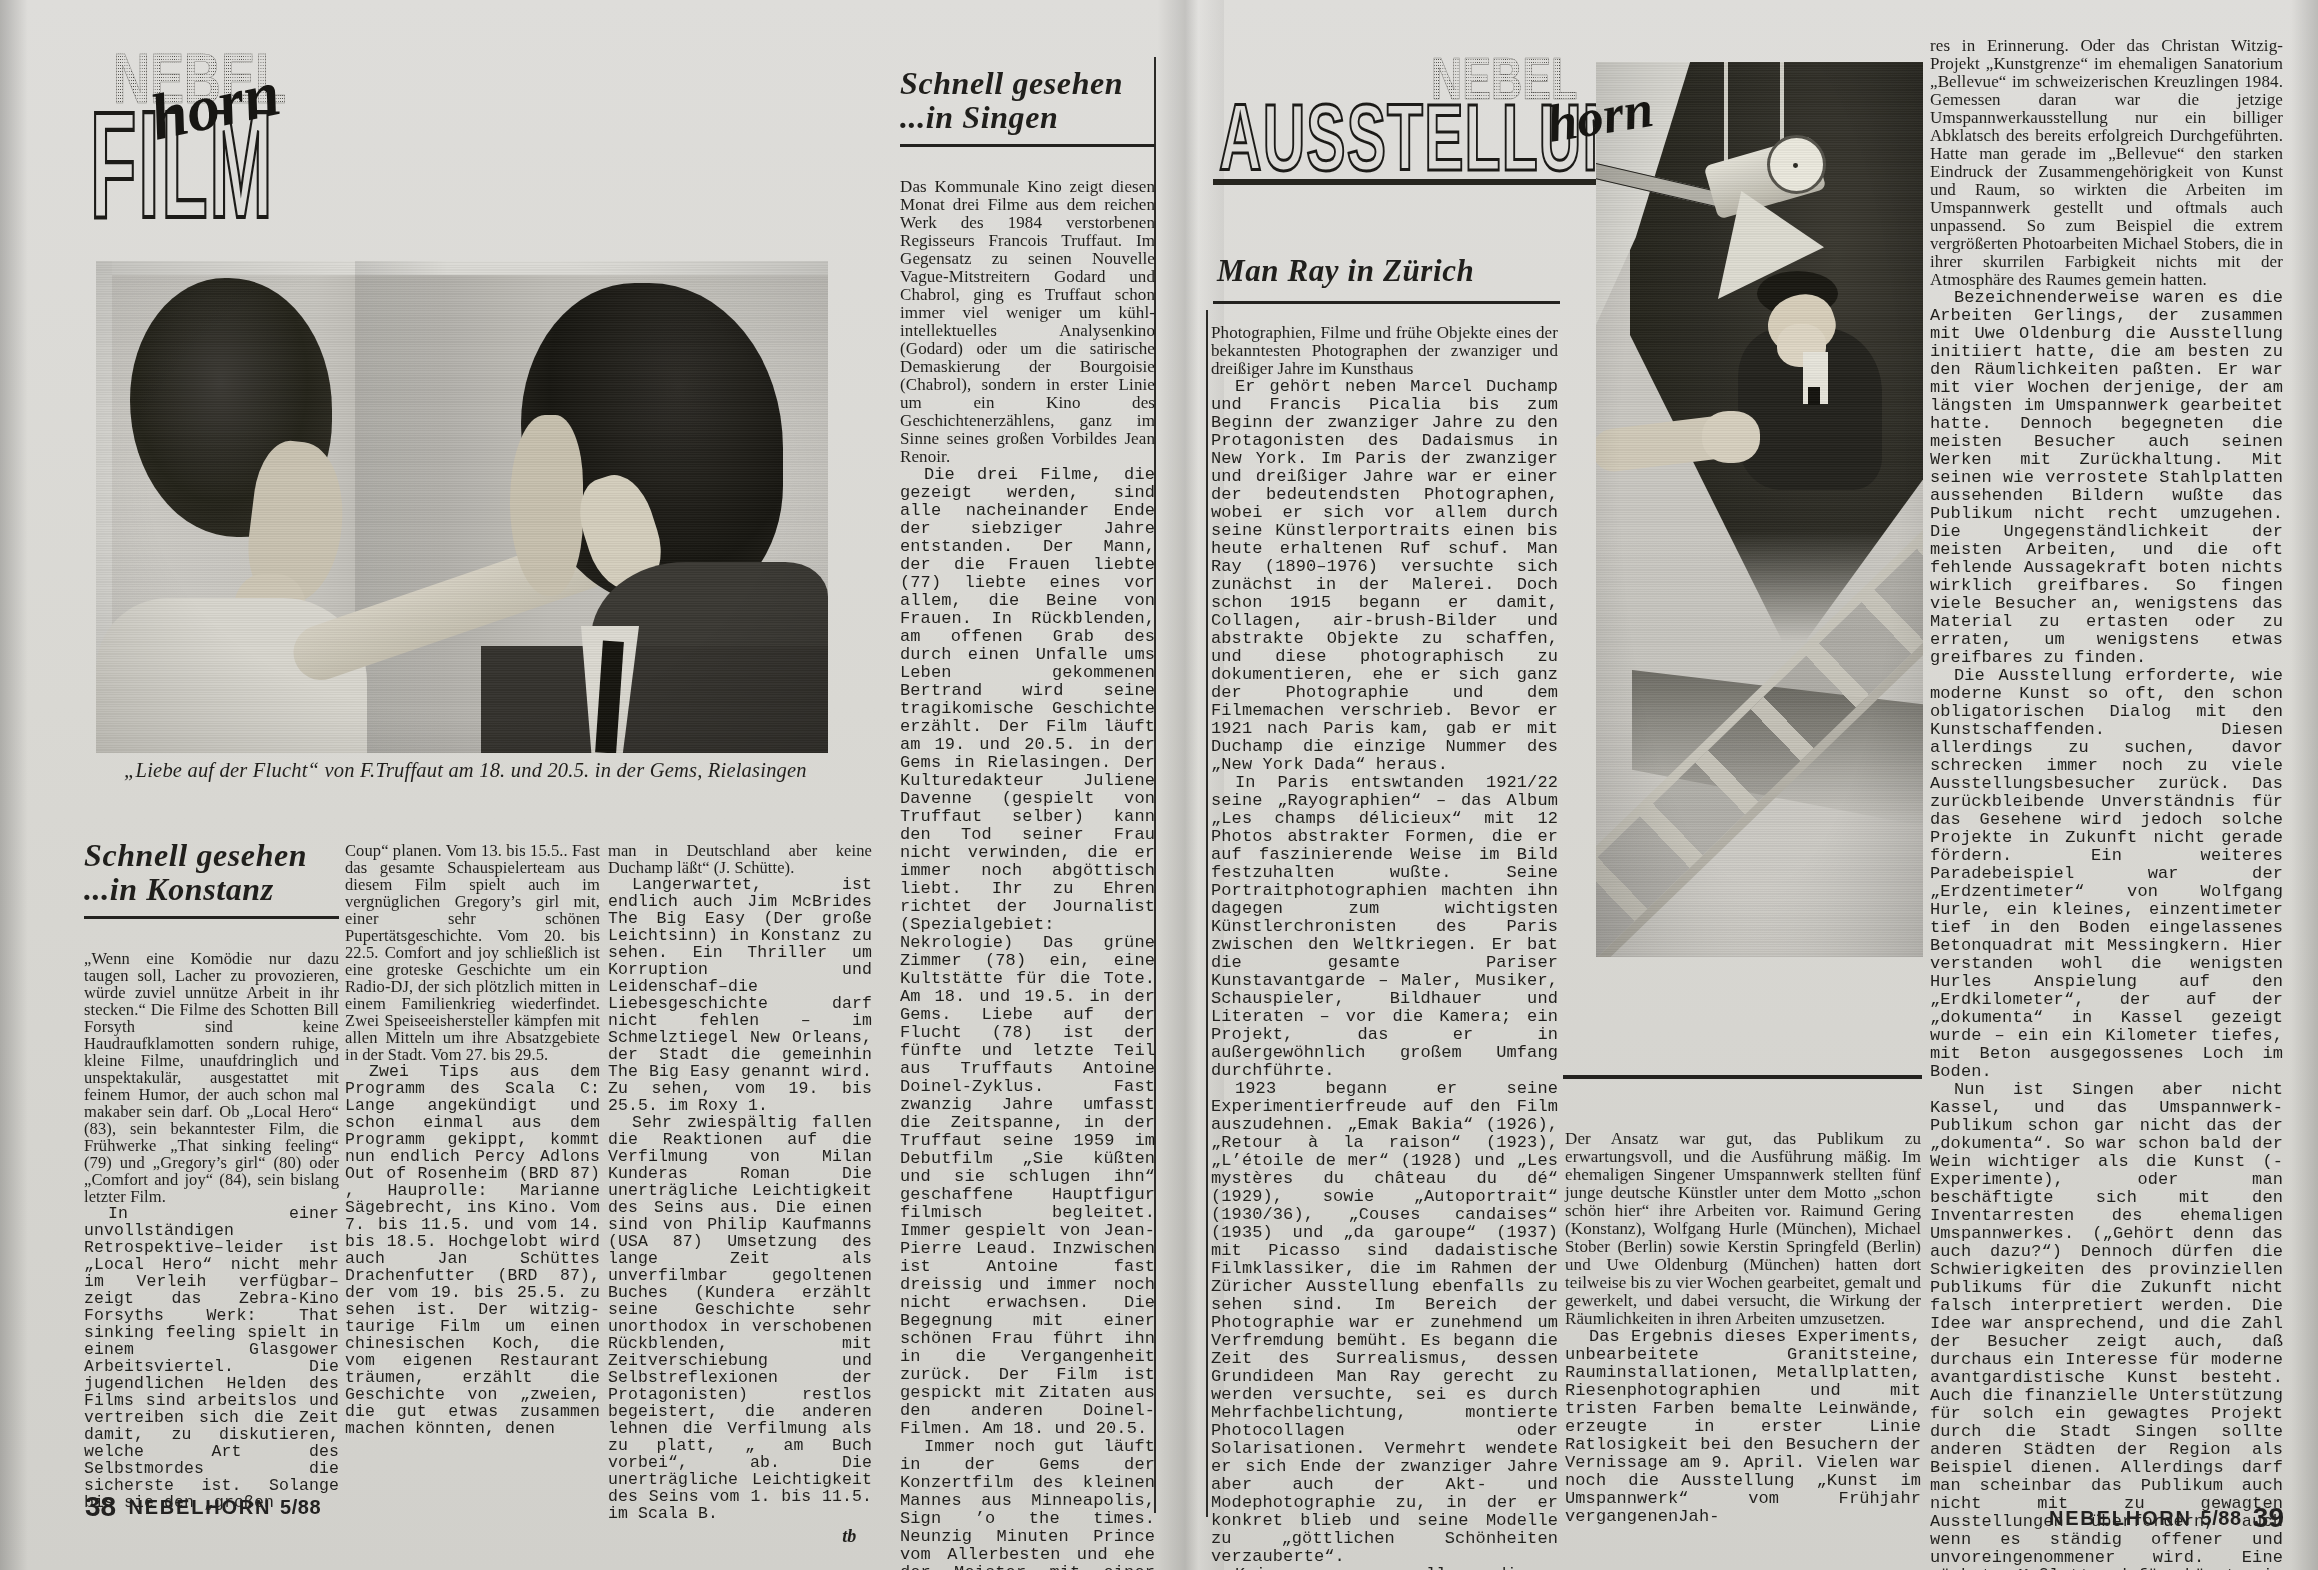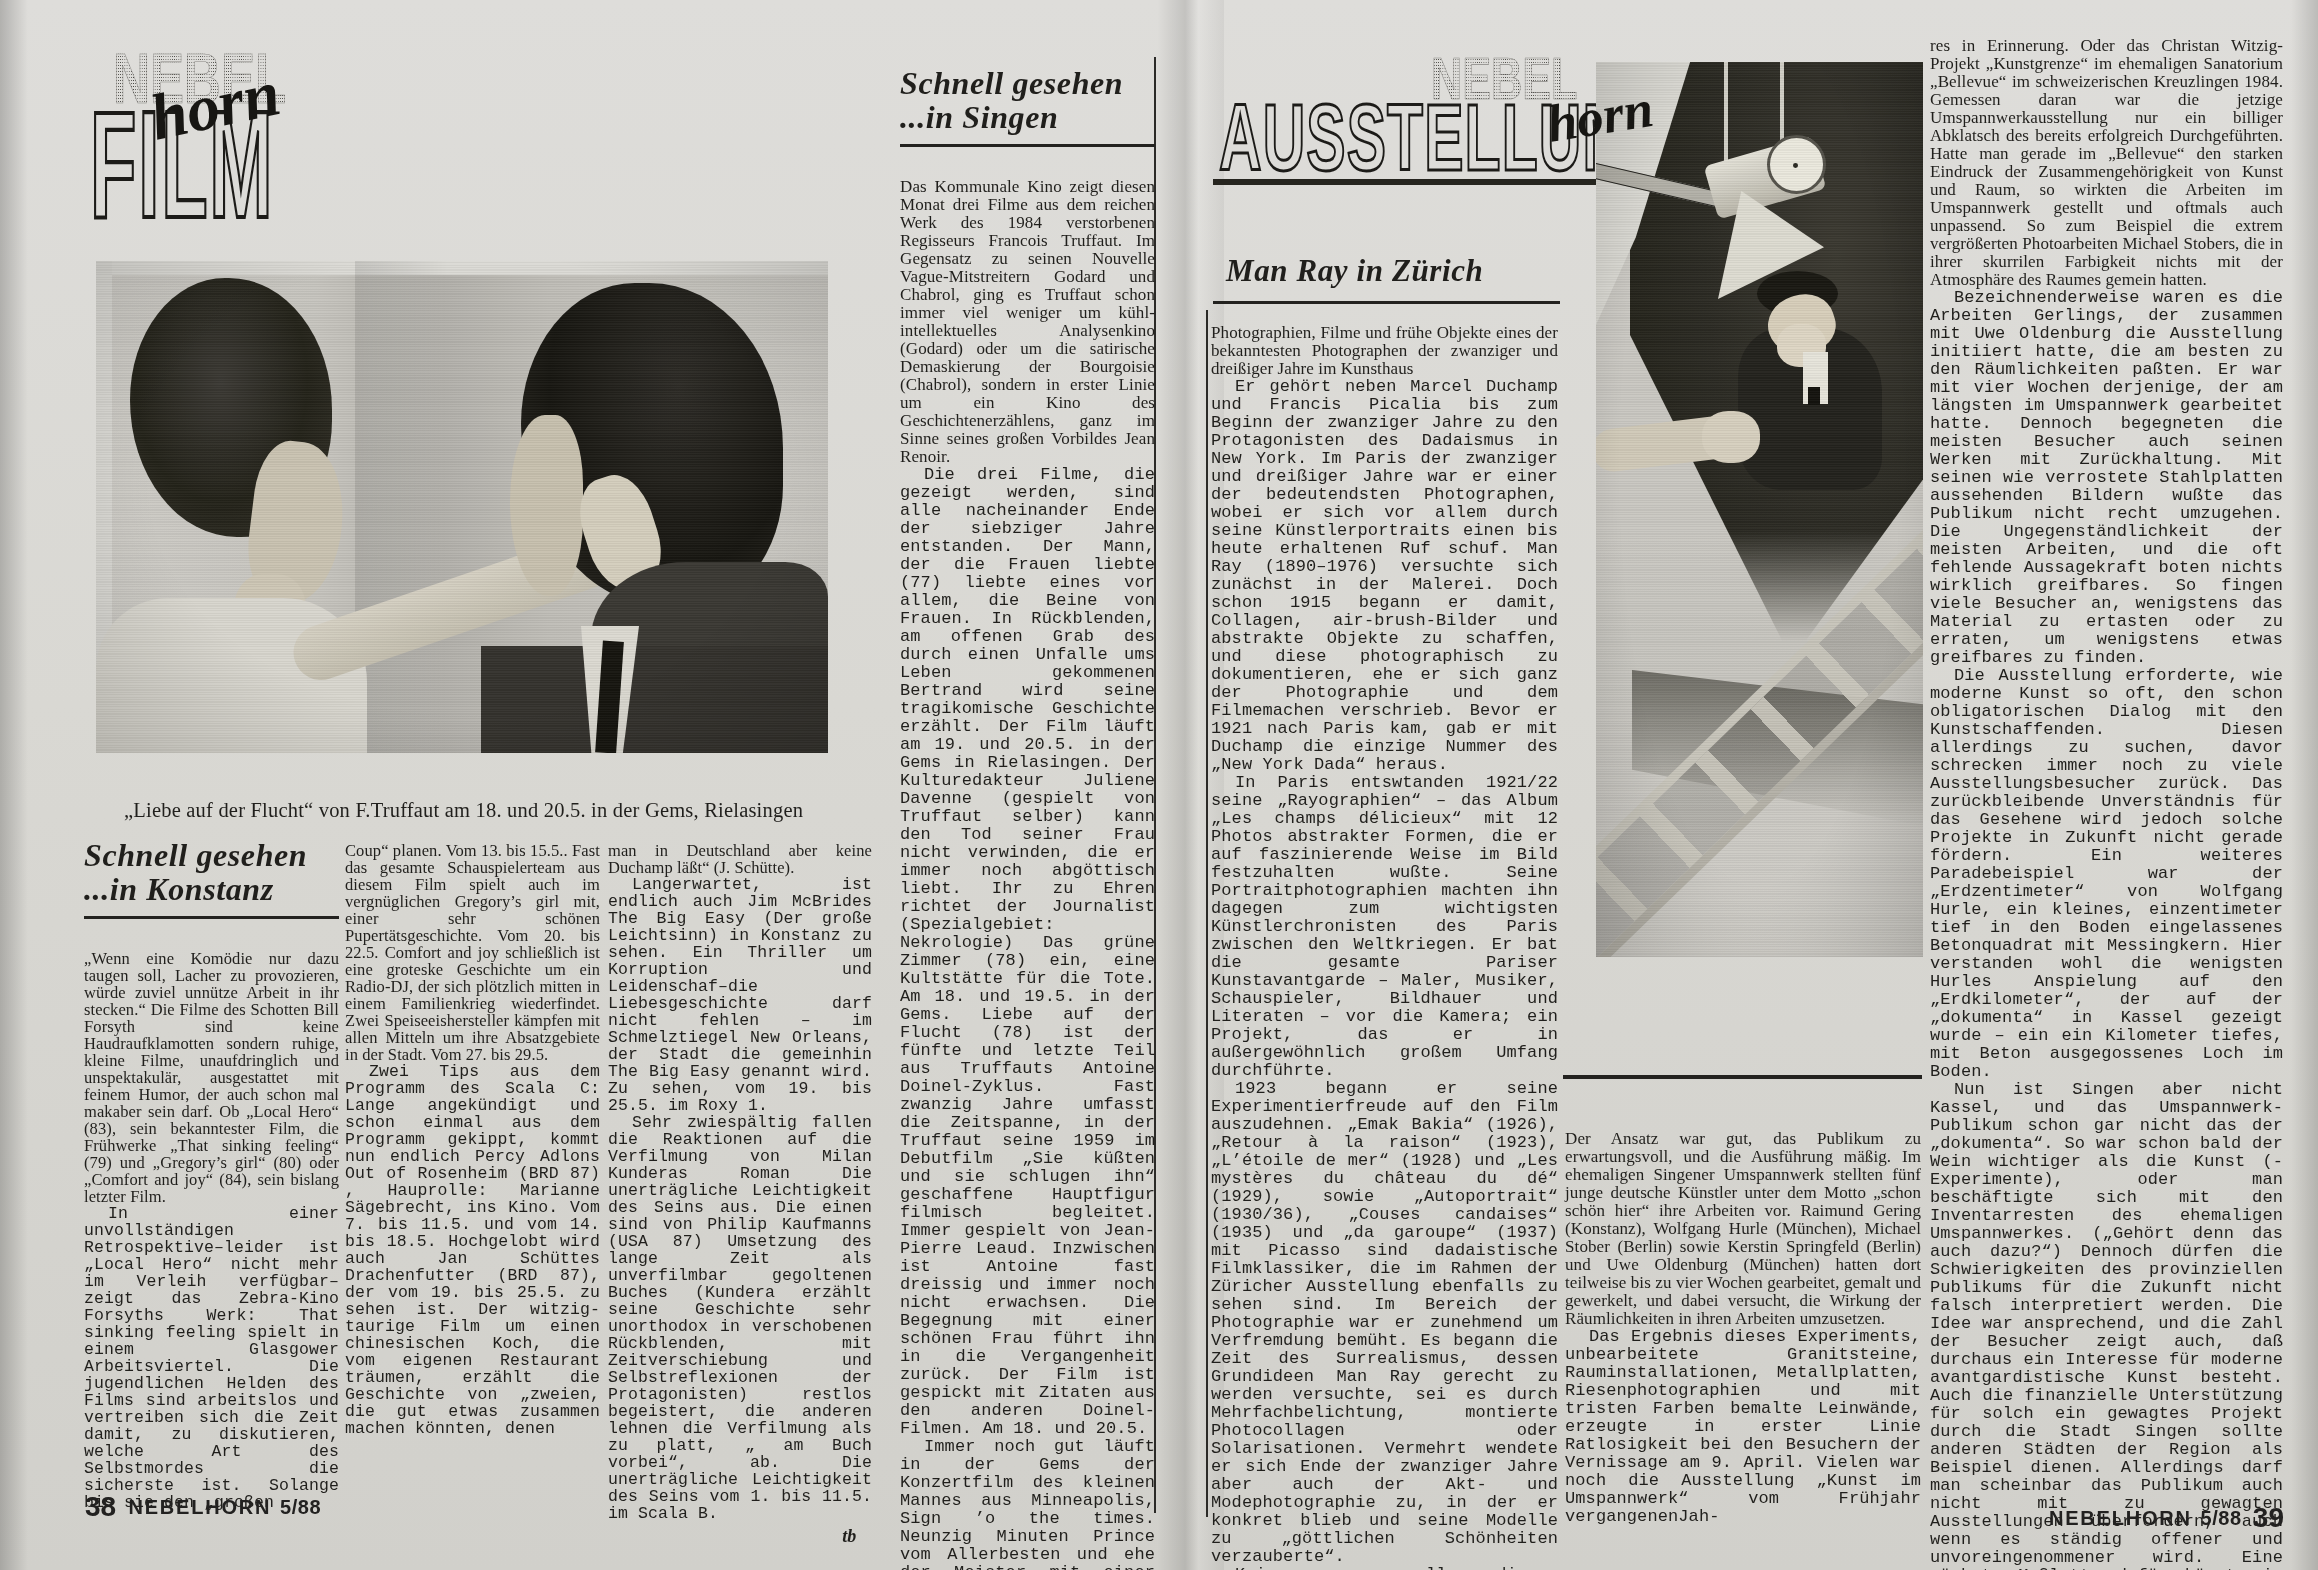--- a/index.html
+++ b/index.html
@@ -57,29 +57,29 @@
   #film-logo .scriptword { left:60px; top:25px; font-size:65px; transform:rotate(-12deg); }
   #ausst-logo { left:1219px; top:49px; width:782px; height:162px; }
   #ausst-logo .nebel   { left:212px; top:0; font-size:60px; line-height:60px; }
   #ausst-logo .outline { left:0; top:46px; font-size:95px; line-height:84px;
                          transform:scaleX(.62); letter-spacing:1.8px; -webkit-text-stroke:3px #1c1b18; }
   #ausst-logo .scriptword { left:328px; top:37px; font-size:53px; transform:rotate(-9deg); }
   #ausst-rule { position:absolute; left:1213px; top:179px; width:473px; height:6px; background:#26251f; }
 
   
   #manray-head { position:absolute; left:1217px; top:253px; font-size:31px; font-style:italic;
-                 font-weight:600; letter-spacing:0.6px;margin-left:9px; }
+                 font-weight:600; letter-spacing:0.6px; }
   #manray-rule { position:absolute; left:1213px; top:301px; width:347px; height:3px; background:#23221f; }
   #umsp-head { position:absolute; left:1566px; top:968px; font-size:40px; line-height:45px;
                font-weight:700; letter-spacing:0.3px; }
   #umsp-rule { position:absolute; left:1563px; top:1075px; width:359px; height:3.6px; background:#23221f; }
 
   
-  #caption-left { position:absolute; left:124px; top:759px; width:728px; 
-                  font-size:20.5px; letter-spacing:0.2px;margin-top:40px; }
+  #caption-left { position:absolute; left:124px; top:759px; width:728px; font-style:italic;
+                  font-size:20.5px; letter-spacing:0.2px; }
   .footer { position:absolute; font-family:"Liberation Sans", sans-serif; color:#222120; }
   #footer-left  { left:85px; top:1491px; }
   #footer-right { left:1911px; top:1502px; width:373px; text-align:right; }
   .pgnum { font-size:28px; font-weight:700; vertical-align:-2.4px; }
   .magname { font-size:20px; font-weight:700; letter-spacing:1.8px; margin:0 6px 0 9.6px; }
   .issue { font-size:20px; font-weight:700; letter-spacing:0.6px; }
   #footer-right .magname { margin:0 6px 0 0; }
   #footer-right .pgnum { margin-left:8.4px; }
 
   

